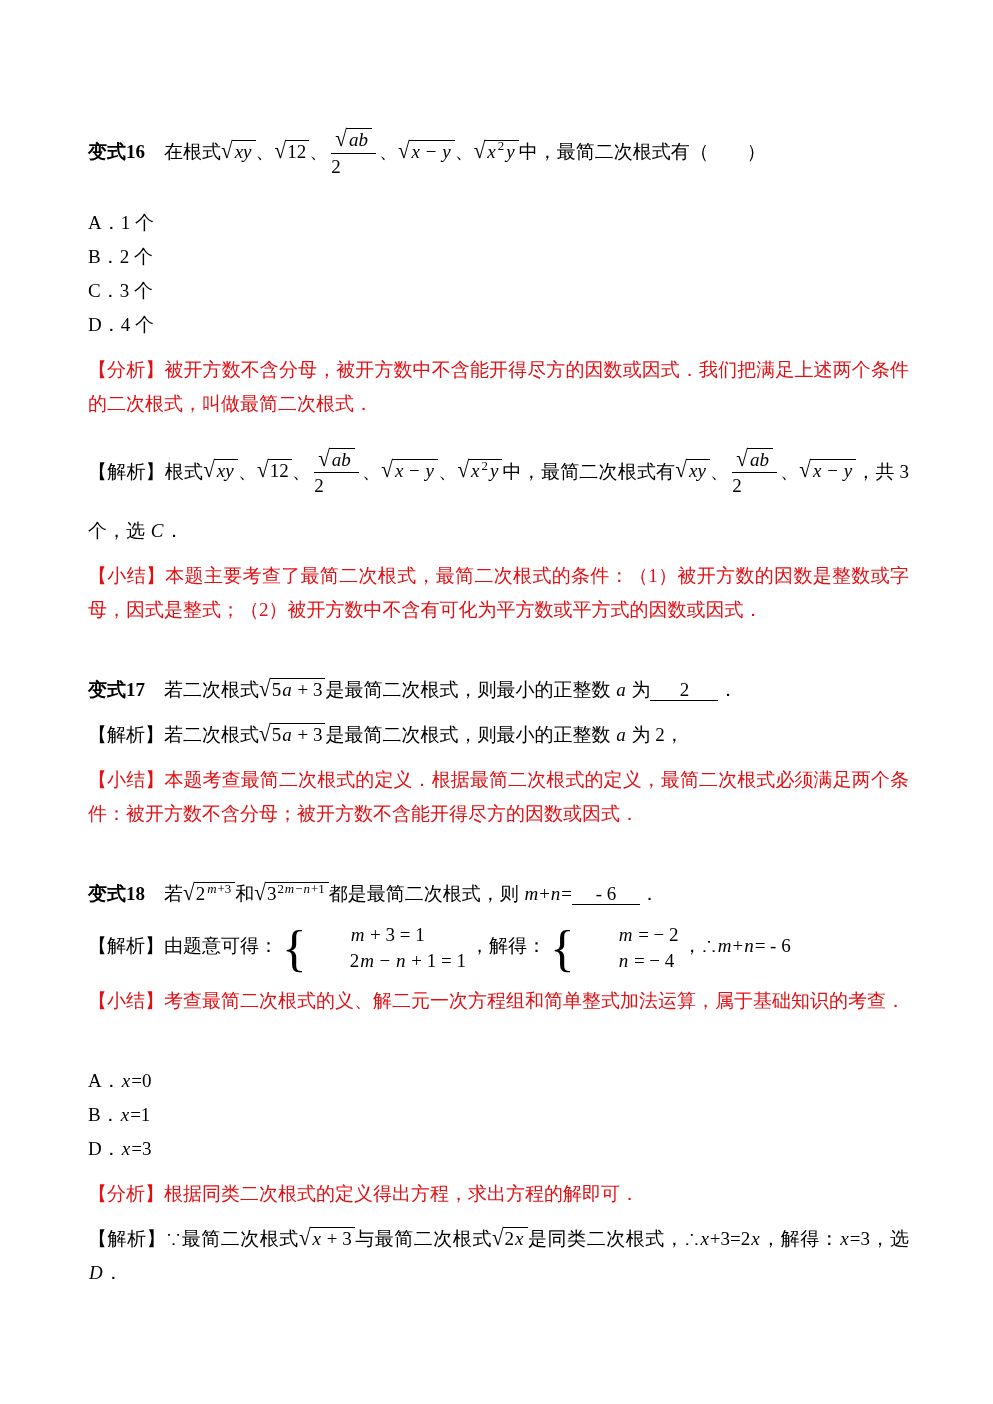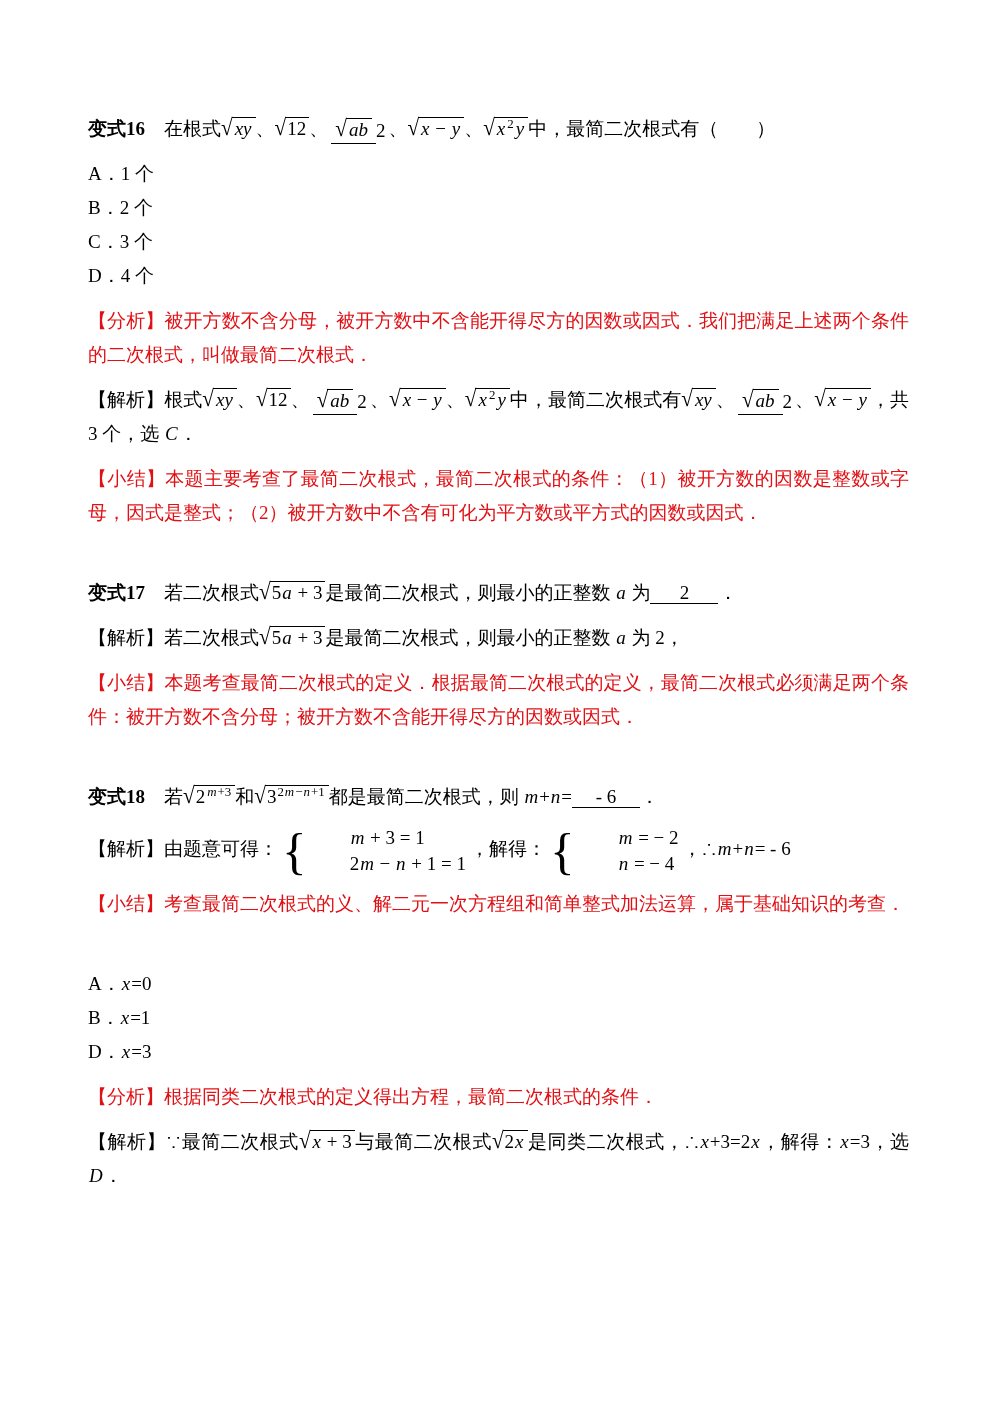--- a/index.html
+++ b/index.html
@@ -24,21 +24,21 @@
   .para b { font-weight:bold; }
   .mv { font-style:italic; padding:0 1px; font-family:"Liberation Serif","DejaVu Serif",serif; }
   sup { font-size:0.68em; line-height:0; vertical-align:super; padding:0 1px; }
 
   
   .sqrt { white-space:nowrap; display:inline-block; }
   .rsign { display:inline-block; font-size:1.12em; line-height:1; transform:scaleY(1.08); transform-origin:center 70%; }
   .rad { display:inline-block; line-height:1.18; border-top:1.6px solid currentColor; padding:0 3px 0 2px; margin-left:-1px; }
 
   
-  .frac { display:inline-flex; flex-direction:row; align-items:center; vertical-align:middle; margin:0 3px; line-height:1.25; }
+  .frac { display:inline-flex; flex-direction:column; vertical-align:middle; margin:16px 3px; line-height:1.25; }
   .frac .num { display:block; border-bottom:1.6px solid currentColor; padding:0 4px 1px 4px; }
   .frac .den { display:block; padding-top:1px; }
 
   
   .cases { display:inline-flex; align-items:center; vertical-align:middle; margin:0 4px; }
   .cases .brace { font-size:2.7em; line-height:0.9; font-weight:400; margin-right:3px; }
   .cases .rows { display:inline-flex; flex-direction:column; line-height:1.35;margin-left:40px; }
   .cases .crow { white-space:nowrap; }
 
   
@@ -101,17 +101,17 @@
         </span>，∴<i class="mv">m</i>+<i class="mv">n</i>= - 6</p>
     <p class="para red">【小结】考查最简二次根式的义、解二元一次方程组和简单整式加法运算，属于基础知识的考查．</p>
   </section>
 
   <section class="section">
     <div class="options">
       <span class="opt">A．<i class="mv">x</i>=0</span>
       <span class="opt">B．<i class="mv">x</i>=1</span>
       <span class="opt">D．<i class="mv">x</i>=3</span>
     </div>
-    <p class="para red">【分析】根据同类二次根式的定义得出方程，最简二次根式的条件．</p>
+    <p class="para red">【分析】根据同类二次根式的定义得出方程，求出方程的解即可．</p>
     <p class="para">【解析】∵最简二次根式<span class="sqrt"><span class="rsign">√</span><span class="rad"><i class="mv">x</i> + 3</span></span>与最简二次根式<span class="sqrt"><span class="rsign">√</span><span class="rad">2<i class="mv">x</i></span></span>是同类二次根式，∴<i class="mv">x</i>+3=2<i class="mv">x</i>，解得：<i class="mv">x</i>=3，选 <i class="mv">D</i>．</p>
   </section>
 
 </div>
 
 </body></html>

